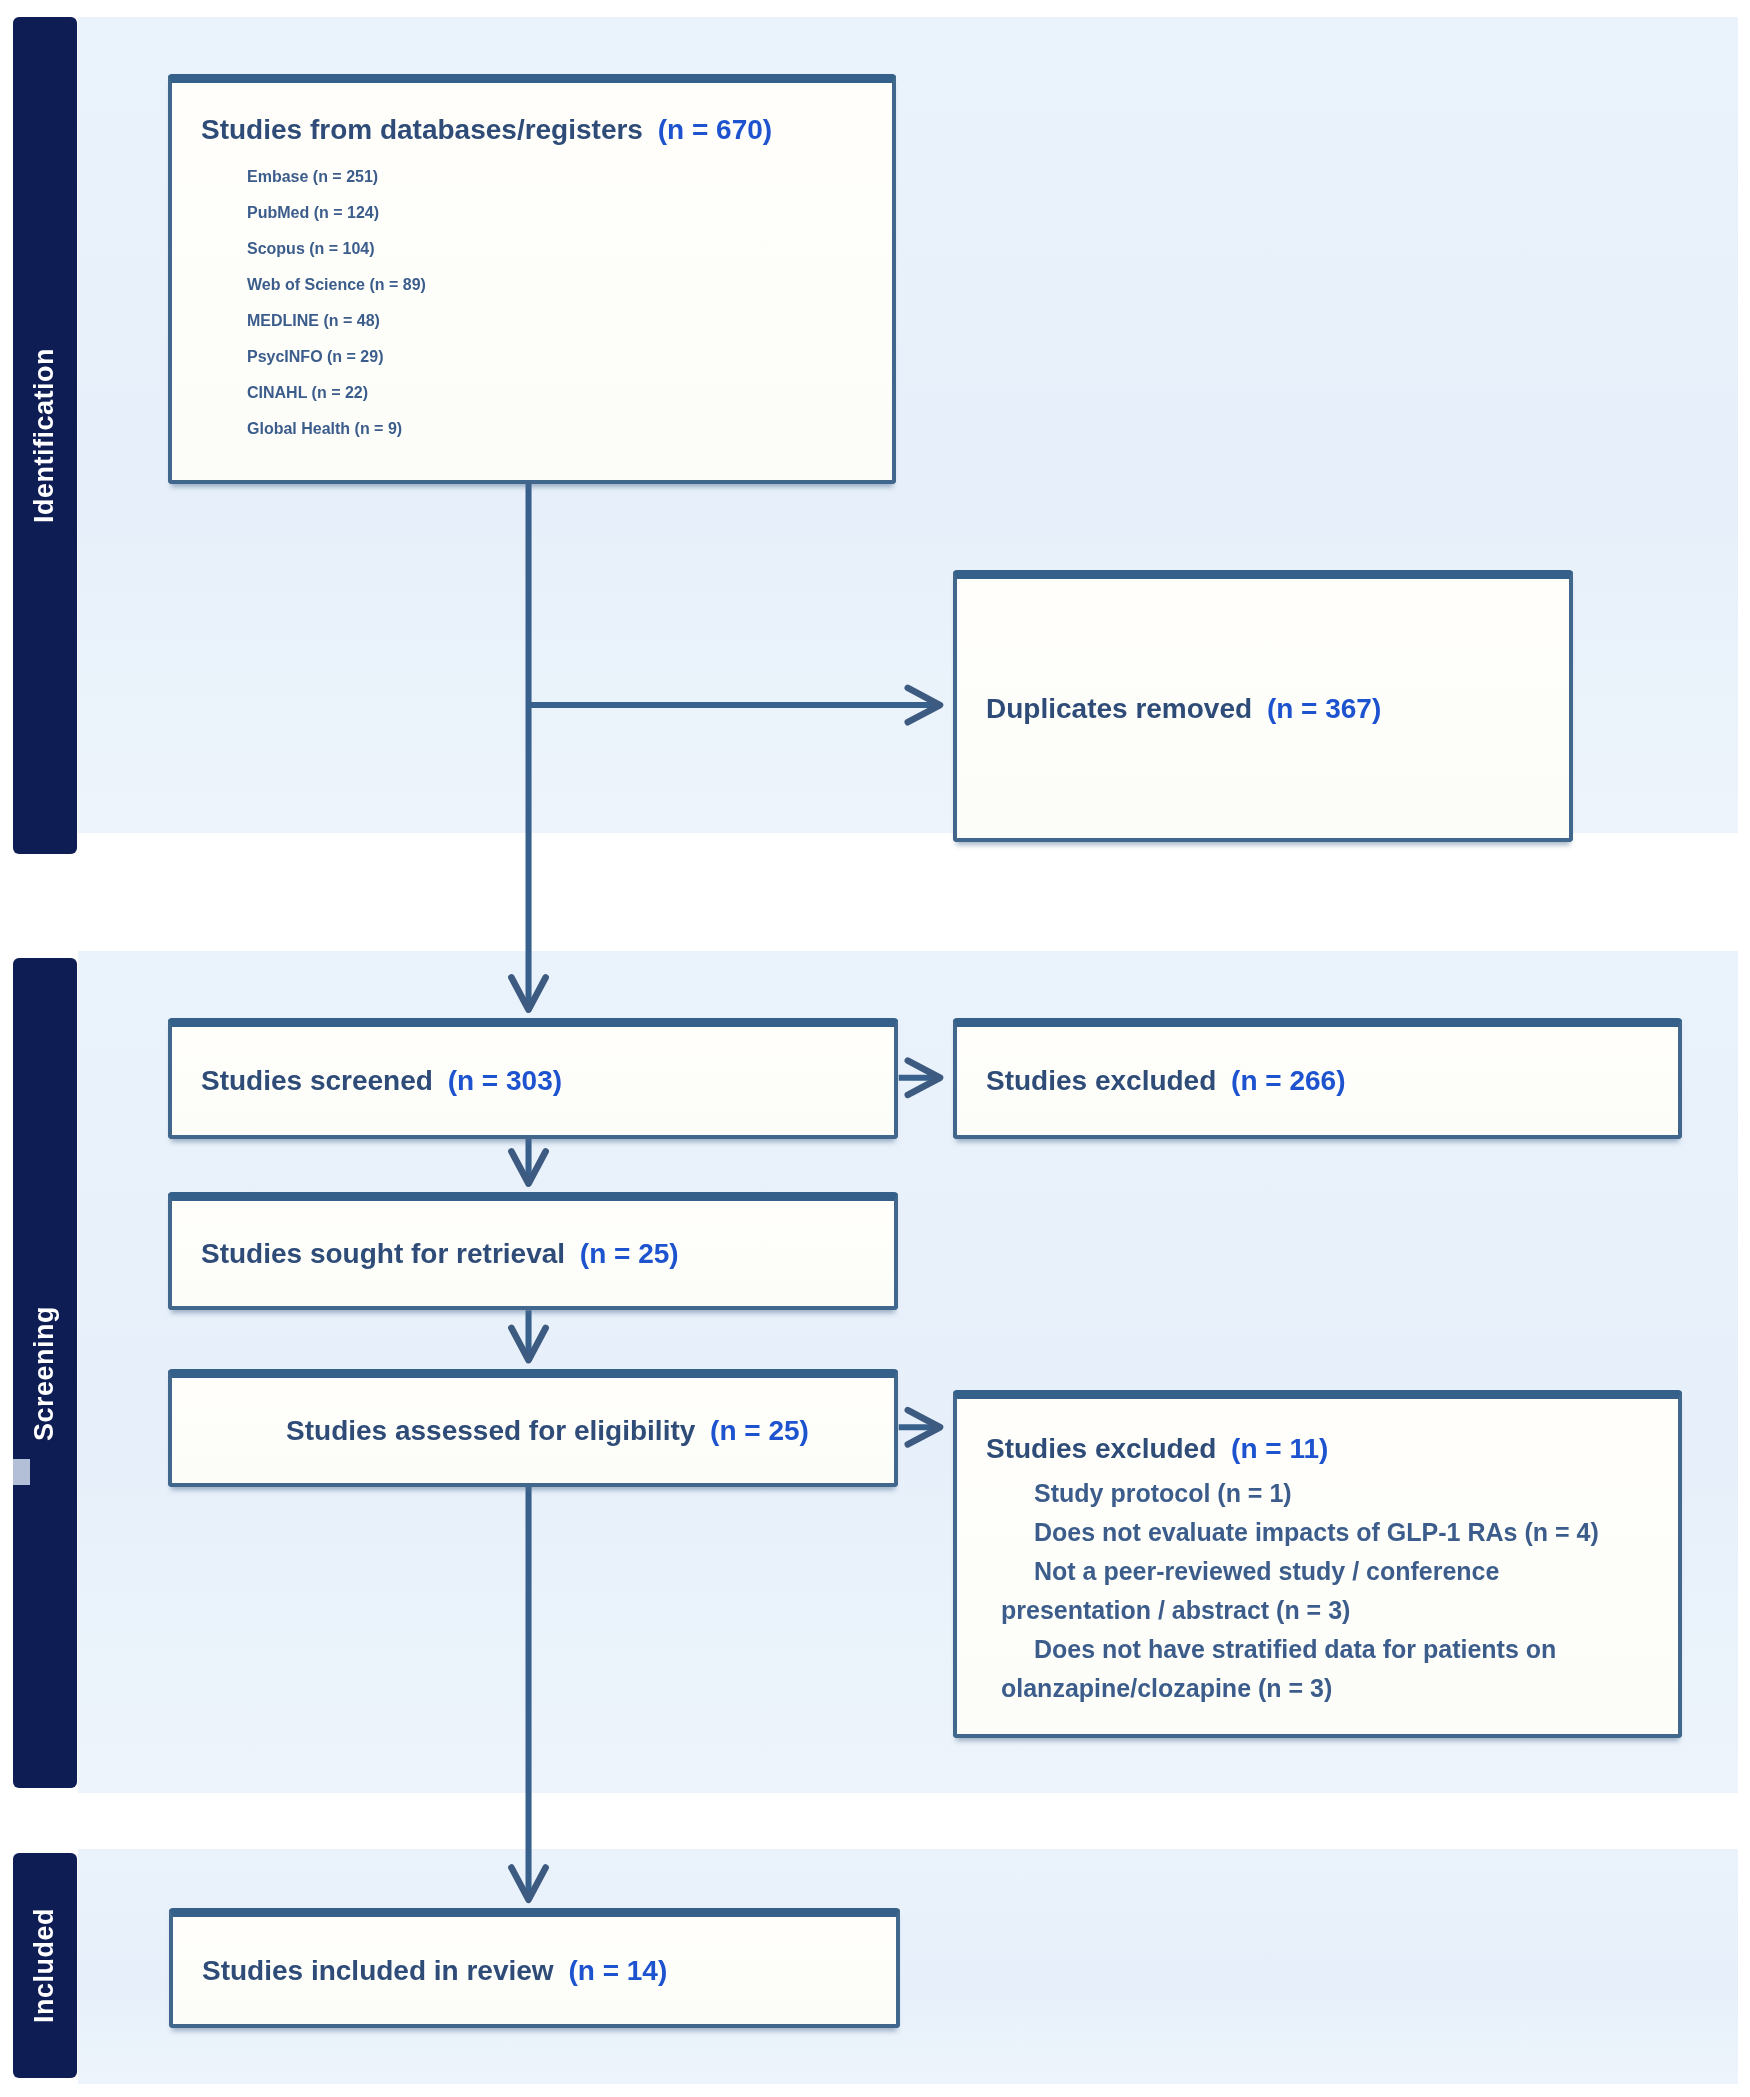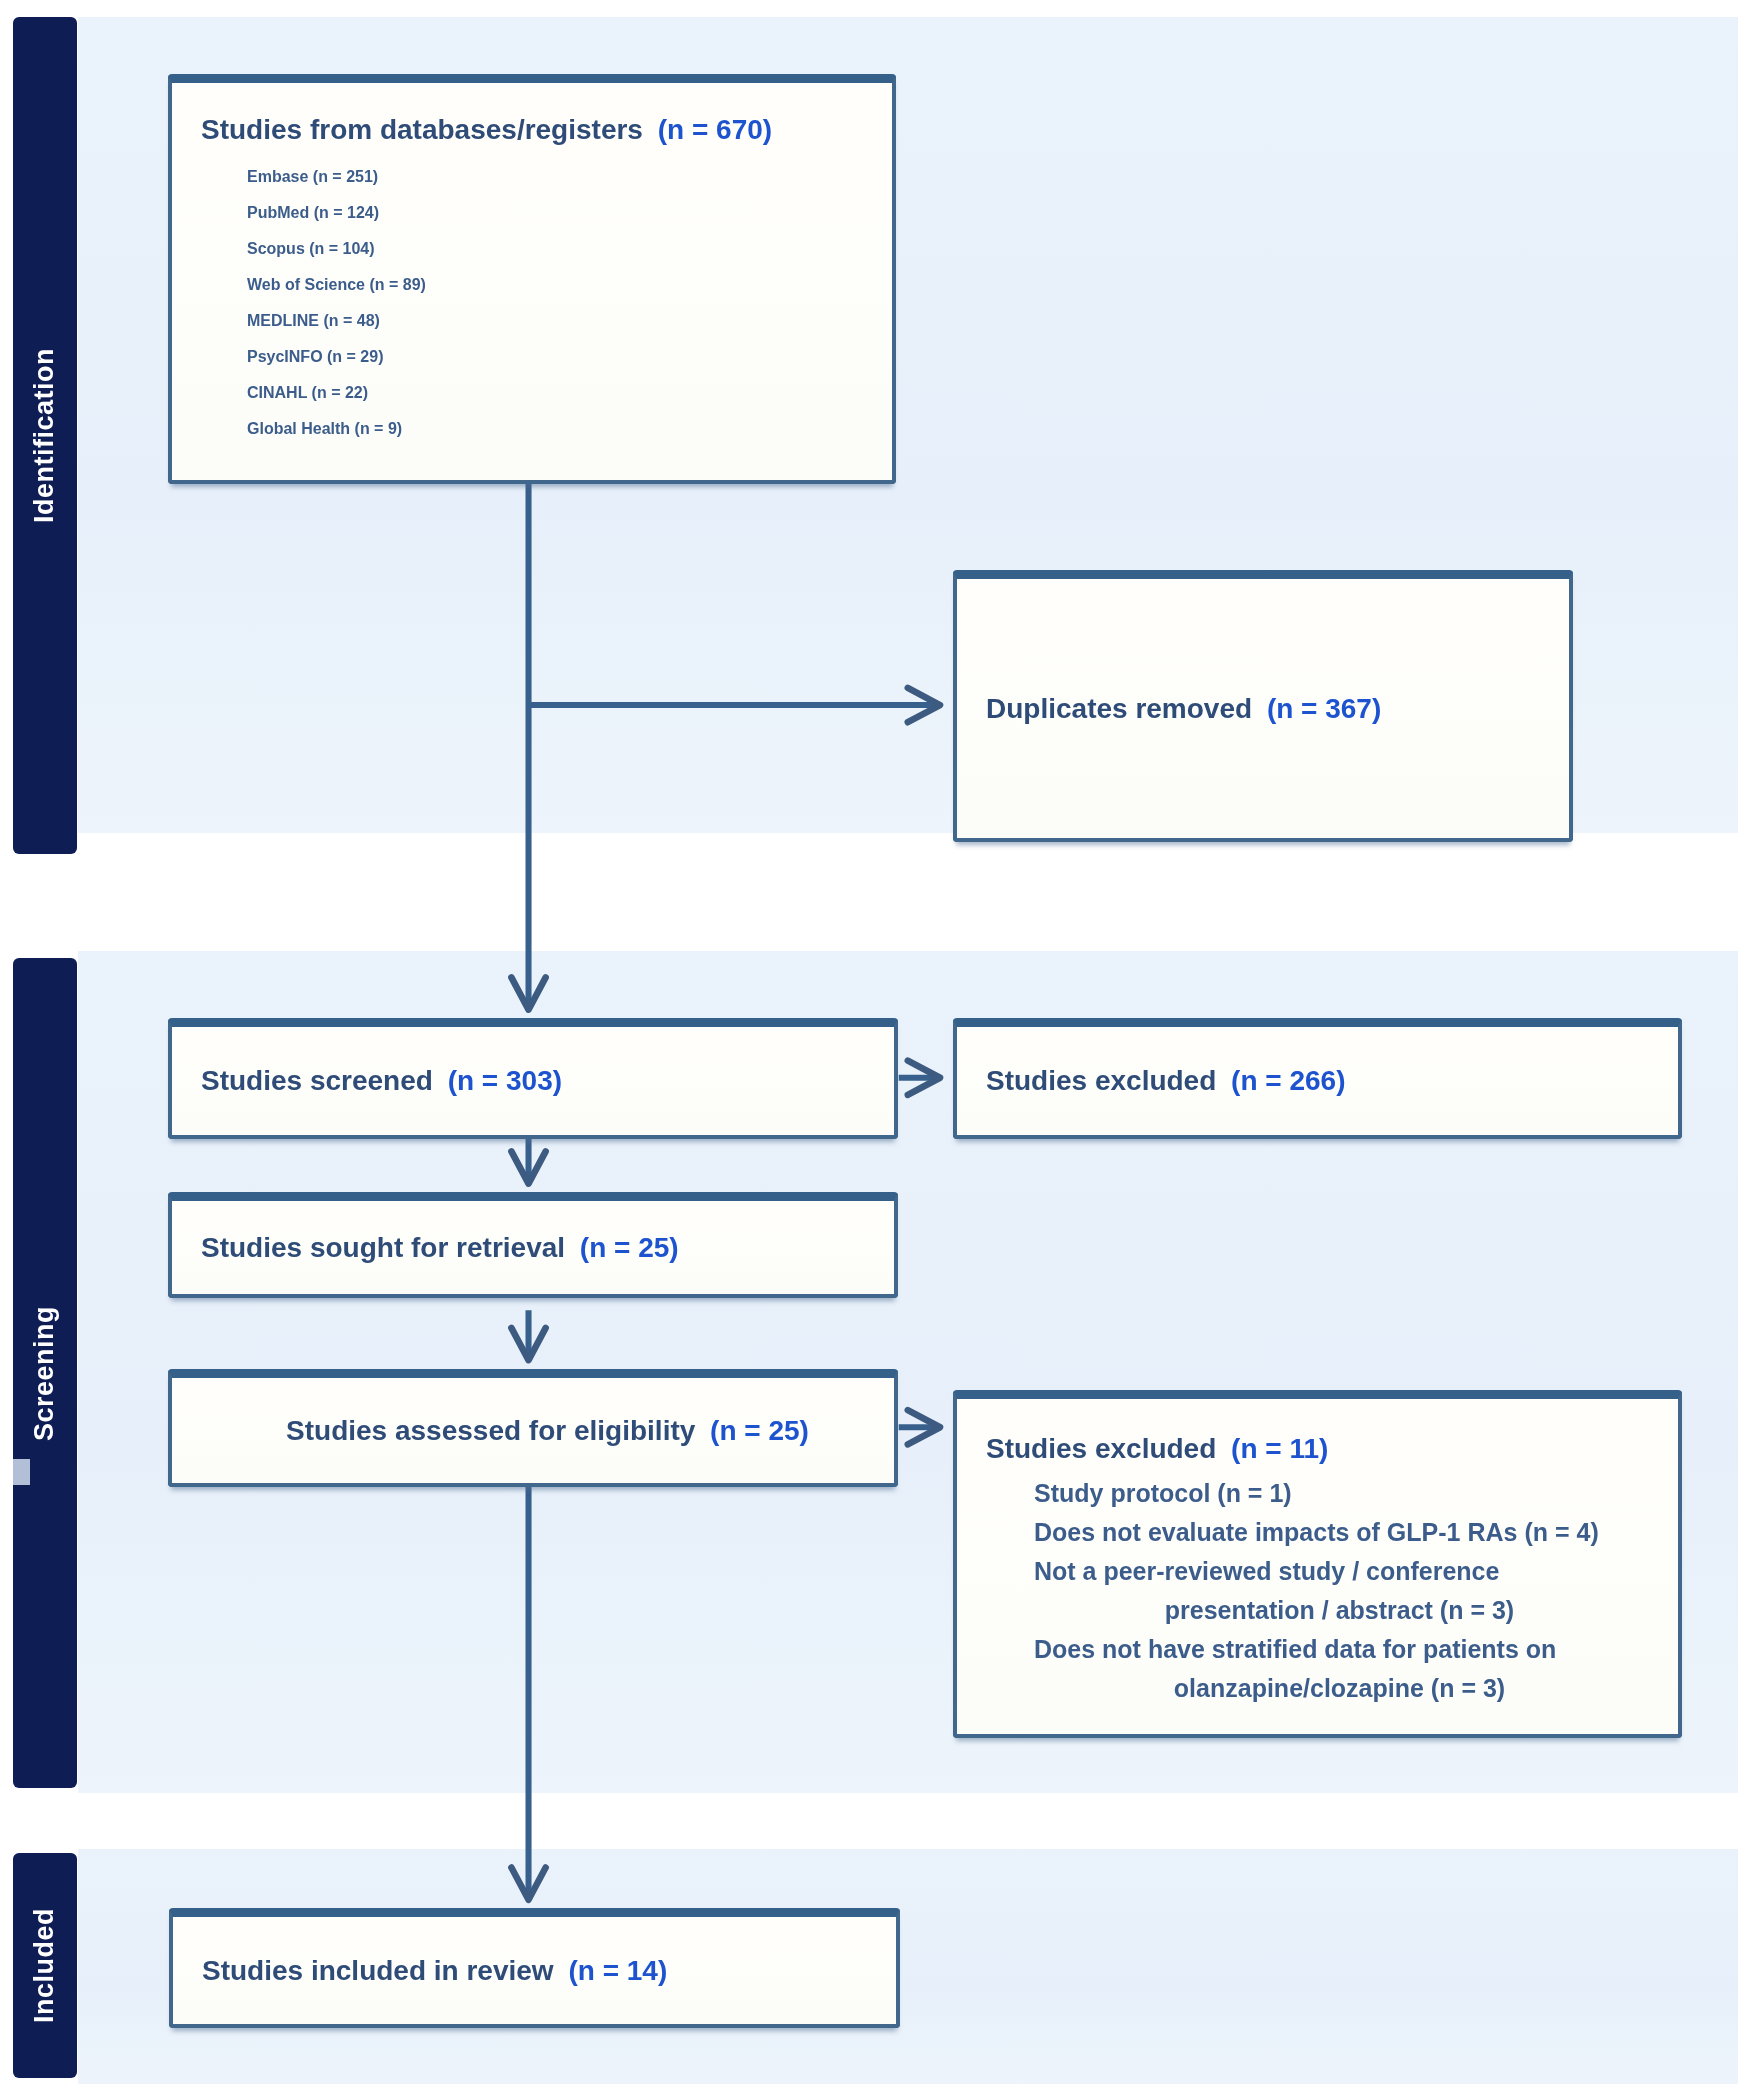--- a/index.html
+++ b/index.html
@@ -49,27 +49,27 @@
   }
   .box .titleline{font-weight:bold;font-size:28px;white-space:nowrap;}
   .count{color:#1d53cf;font-weight:bold;}
   .centerv{display:flex;flex-direction:column;justify-content:center;padding-left:29px;}
   .b-databases{left:168px;top:74px;width:728px;height:410px;padding:31px 0 0 29px;}
   .b-databases .items{margin-top:13px;padding-left:46px;}
   .b-databases .item{font-weight:bold;font-size:16px;line-height:36px;color:#3c5d8b;white-space:nowrap;}
   .b-duplicates{left:953px;top:570px;width:620px;height:272px;}
   .b-screened{left:168px;top:1018px;width:730px;height:121px;}
   .b-excl-screen{left:953px;top:1018px;width:729px;height:121px;}
-  .b-sought{left:168px;top:1192px;width:730px;height:106px;}
+  .b-sought{left:168px;top:1192px;width:730px;height:118px;}
   .b-assessed{left:168px;top:1369px;width:730px;height:118px;text-align:center;}
   .b-excl-elig{left:953px;top:1390px;width:729px;height:348px;padding:34px 0 0 29px;}
   .b-excl-elig .reasons{margin-top:9px;}
   .b-excl-elig .reason{font-weight:bold;font-size:25px;line-height:39px;color:#3c5d8b;white-space:nowrap;}
   .b-excl-elig .reason.ind1{padding-left:48px;}
-  .b-excl-elig .reason.ind0{padding-left:15px;text-align:center;}
+  .b-excl-elig .reason.ind0{padding-left:15px;}
   .b-included{left:169px;top:1908px;width:731px;height:120px;}
   
   .arrows{position:absolute;left:0;top:0;width:1750px;height:2097px;pointer-events:none;}
   .arrows .shaft{stroke:#38608c;stroke-width:12;fill:none;}
   .arrows .head{stroke:#3d5a80;stroke-width:13;fill:none;stroke-linecap:round;stroke-linejoin:round;}
 </style>
 </head>
 <body>
 
 <div class="page">

